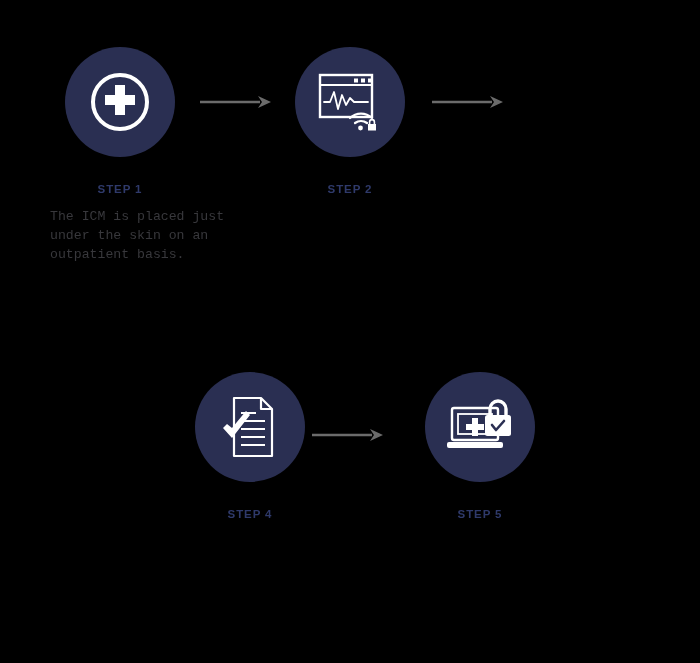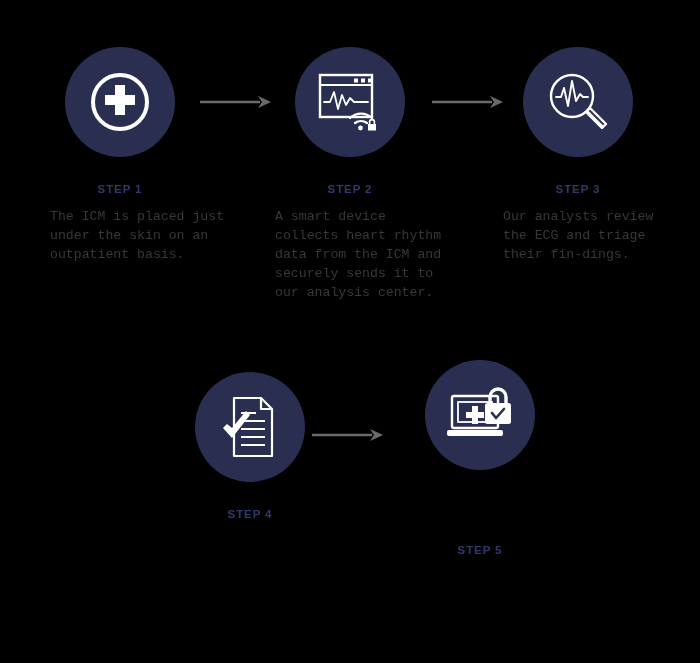--- a/index.html
+++ b/index.html
@@ -72,21 +72,21 @@
   #step-3 .circle { margin-left: 45px; }
   #step-3 .step-label { width: 110px; margin-left: 45px; }
   #step-3 .step-desc { width: 180px; margin-left: 25px; }
 
   
   #step-4 { left: 150px; top: 372px; width: 200px; }
   #step-4 .circle { margin-left: 45px; }
   #step-4 .step-label { width: 110px; margin-left: 45px; }
   #step-4 .step-desc { width: 180px; margin-left: 28px; }
 
-  #step-5 { left: 380px; top: 360px; width: 200px; gap: 48px; }
+  #step-5 { left: 380px; top: 372px; width: 200px; }
   #step-5 .circle { margin-left: 45px; }
   #step-5 .step-label { width: 110px; margin-left: 45px; }
   #step-5 .step-desc { width: 175px; margin-left: 28px; }
 
   #arrow-1 { left: 200px; top: 95px;  width: 72px; }
   #arrow-2 { left: 432px; top: 95px;  width: 72px; }
   #arrow-3 { left: 312px; top: 428px; width: 72px; }
 </style>
 </head>
 <body>
@@ -125,44 +125,29 @@
           <polyline points="8,31 14,31 18,21 22,38 26,24 30,34 34,27 38,31 52,31" fill="none" stroke="#ffffff" stroke-width="1.8" stroke-linejoin="round" stroke-linecap="round"></polyline>
           <path d="M34 47 a16 16 0 0 1 22 0" fill="none" stroke="#ffffff" stroke-width="2.2" stroke-linecap="round"></path>
           <path d="M39 52 a10 10 0 0 1 12 0" fill="none" stroke="#ffffff" stroke-width="2.2" stroke-linecap="round"></path>
           <circle cx="44.5" cy="57" r="2.4" fill="#ffffff"></circle>
           <rect x="52" y="53" width="8" height="6.5" fill="#ffffff"></rect>
           <path d="M53.6 53 v-2 a2.4 2.4 0 0 1 4.8 0 v2" fill="none" stroke="#ffffff" stroke-width="1.6"></path>
         </svg>
       </span>
     </div>
     <div class="step-label">STEP 2</div>
-    <div class="step-desc">A smart device collects heart rhythm data from the ICM and securely sends it to our analysis center.</div>
   </div>
 
   <div class="arrow" id="arrow-2">
     <svg width="72" height="14" viewBox="0 0 72 14">
       <line x1="0" y1="7" x2="60" y2="7" stroke="#6b6b6b" stroke-width="2.4"></line>
       <path d="M58 1 L71 7 L58 13 L62 7 Z" fill="#6b6b6b"></path>
     </svg>
   </div>
 
-  <div class="step" id="step-3">
-    <div class="circle">
-      <span>
-        <svg width="64" height="64" viewBox="0 0 64 64">
-          <circle cx="26" cy="26" r="21" fill="none" stroke="#ffffff" stroke-width="2.4"></circle>
-          <polyline points="10,27 15,27 18,18 22,36 26,11 30,31 34,24 37,27 42,27" fill="none" stroke="#ffffff" stroke-width="1.9" stroke-linejoin="round" stroke-linecap="round"></polyline>
-          <path d="M41 41 L57 57" stroke="#ffffff" stroke-width="2.4" stroke-linecap="round"></path>
-          <path d="M44 38 L60 54 L56 58 L40 42 Z" fill="none" stroke="#ffffff" stroke-width="2.4" stroke-linejoin="round"></path>
-        </svg>
-      </span>
-    </div>
-    <div class="step-label">STEP 3</div>
-    <div class="step-desc">Our analysts review the ECG and triage their fin-dings.</div>
-  </div>
 
   <div class="step" id="step-4">
     <div class="circle">
       <span>
         <svg width="60" height="64" viewBox="0 0 60 64">
           <path d="M14 3 h27 l11 11 v47 h-38 z" fill="none" stroke="#ffffff" stroke-width="2.2" stroke-linejoin="round"></path>
           <path d="M41 3 v11 h11" fill="none" stroke="#ffffff" stroke-width="2.2" stroke-linejoin="round"></path>
           <line x1="21" y1="18" x2="36" y2="18" stroke="#ffffff" stroke-width="2"></line>
           <line x1="21" y1="26" x2="45" y2="26" stroke="#ffffff" stroke-width="2"></line>
           <line x1="21" y1="34" x2="45" y2="34" stroke="#ffffff" stroke-width="2"></line>

